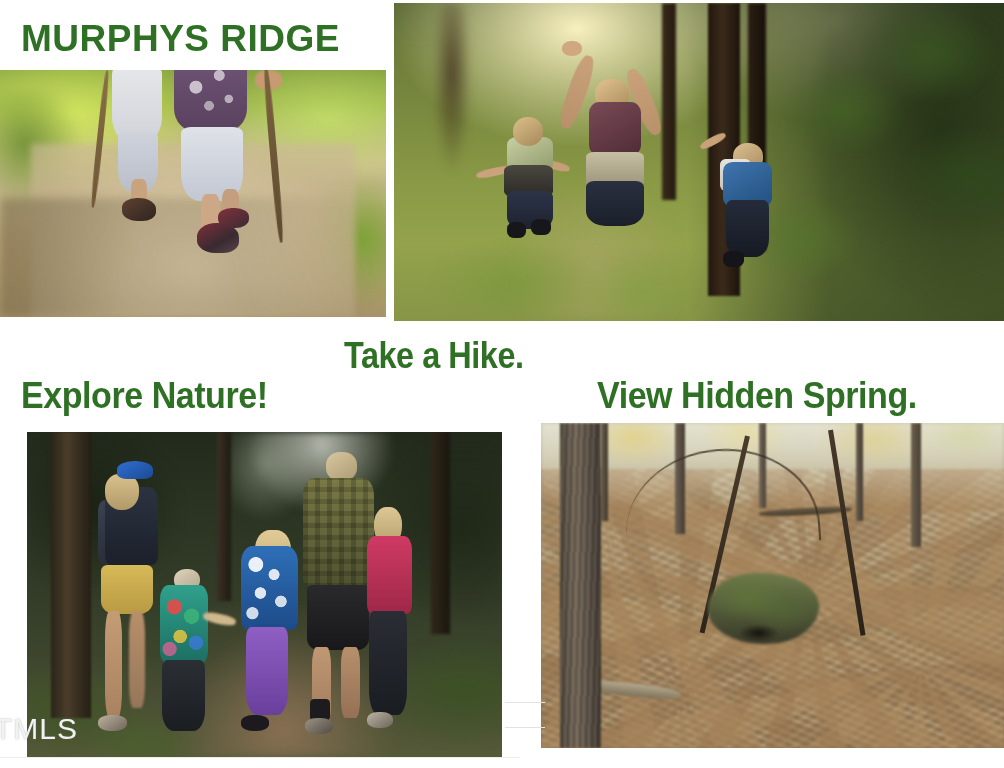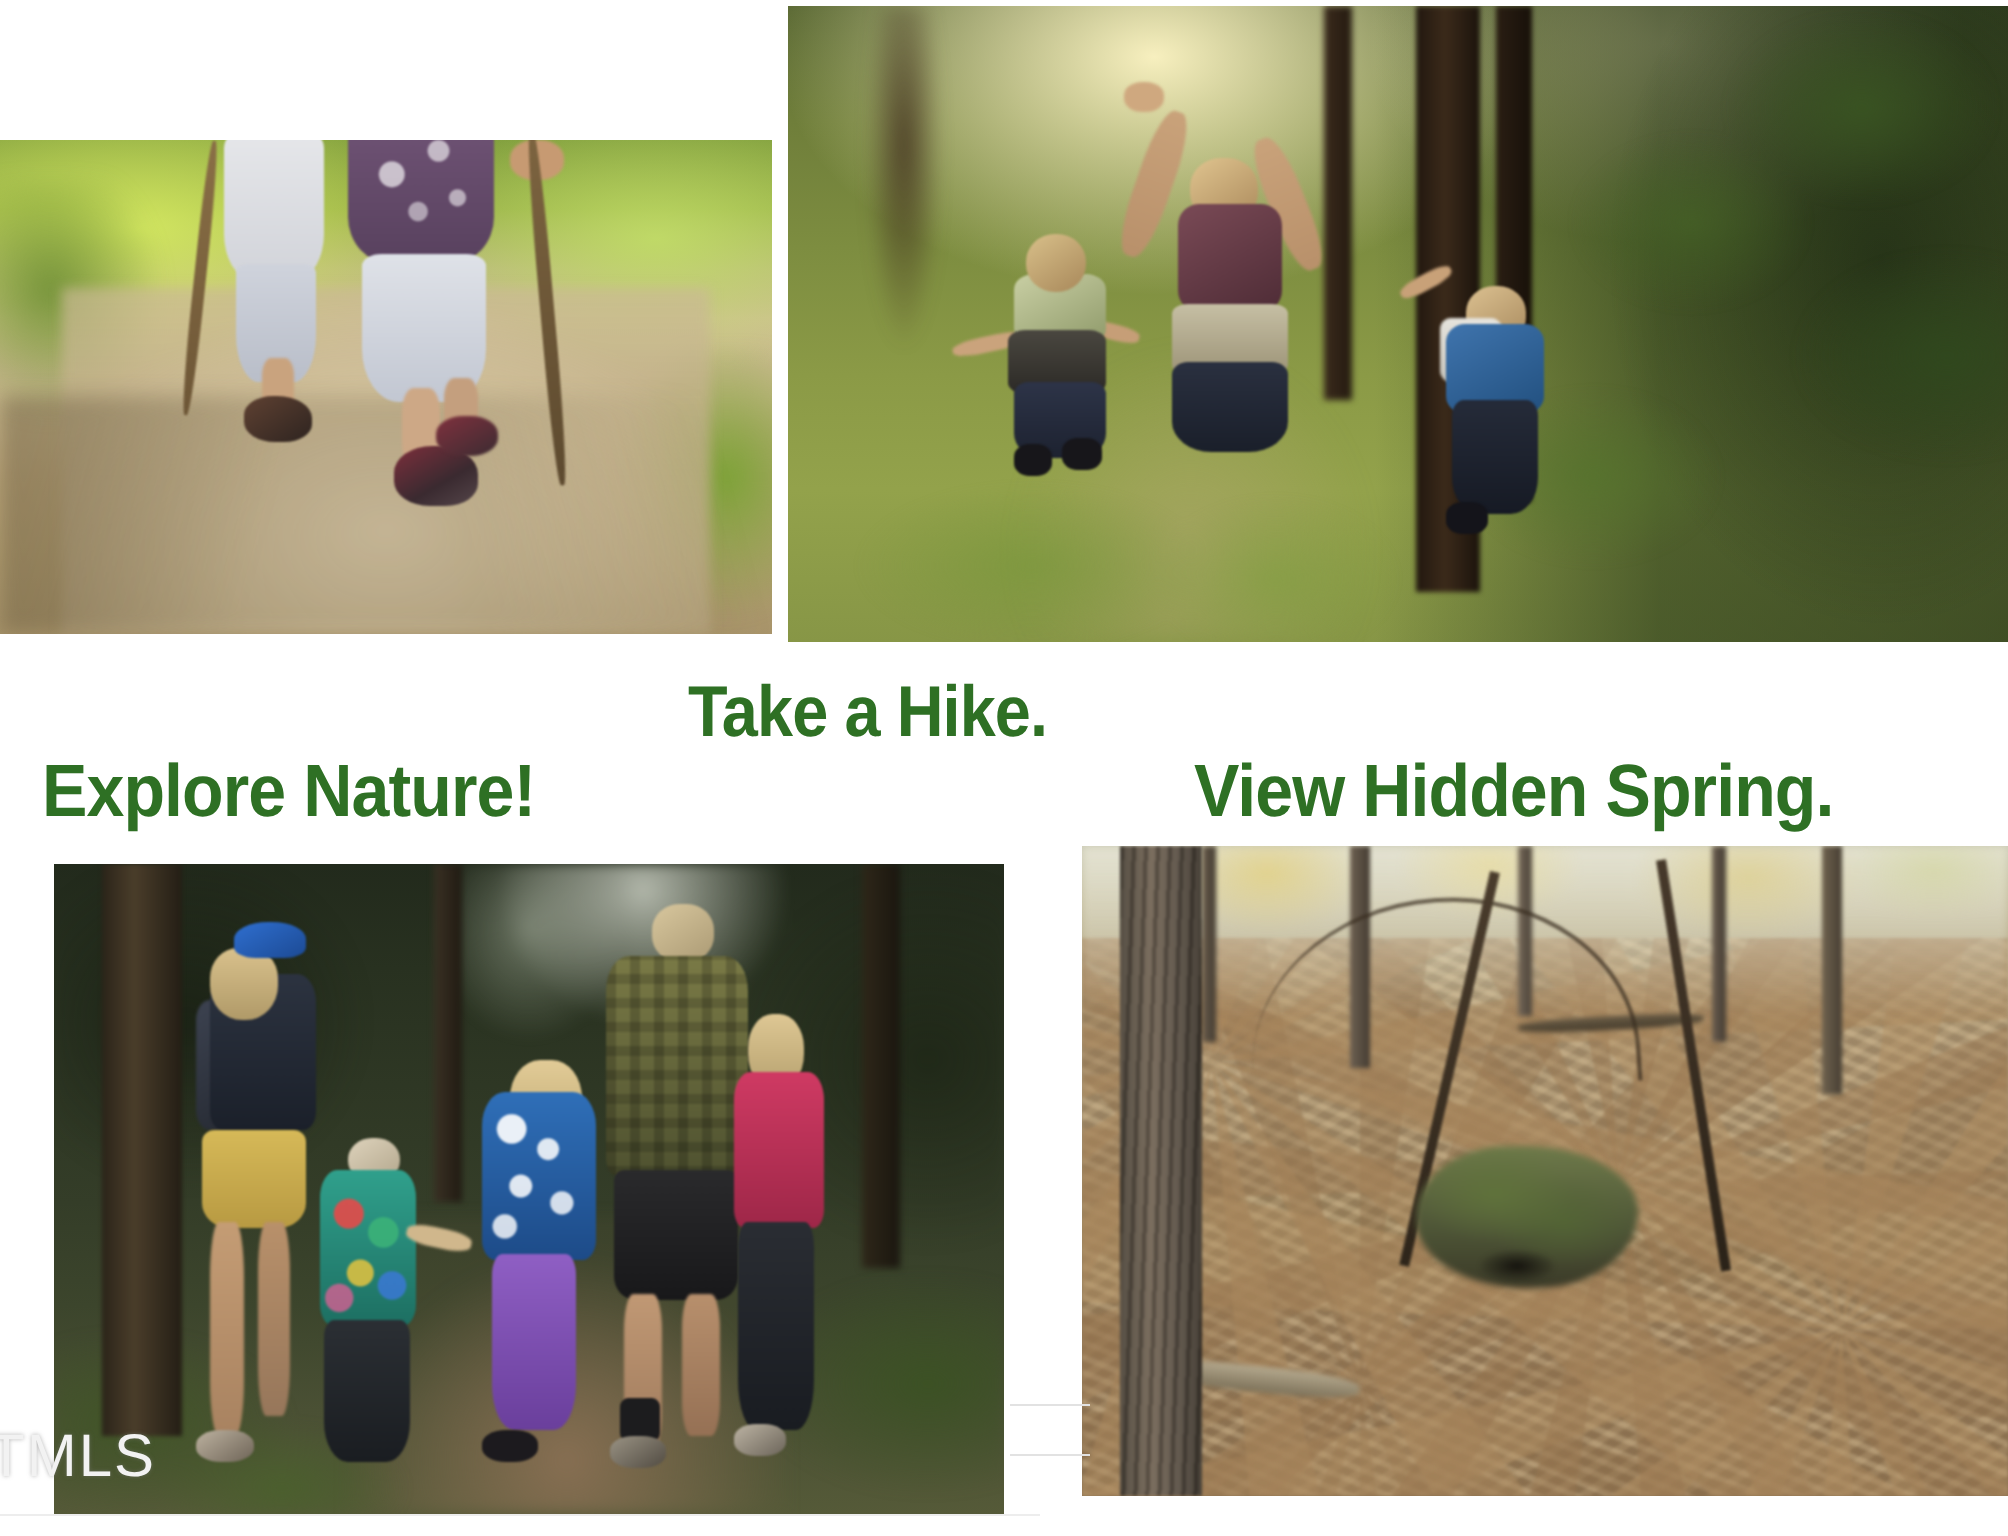--- a/index.html
+++ b/index.html
@@ -484,20 +484,21 @@
   .rule{ position:absolute; background:#e2e2e2; height:1px; }
   #rule1{ left:505px; top:702px; width:40px; }
   #rule2{ left:505px; top:727px; width:40px; }
   #rule3{ left:0px; top:757px; width:520px; height:1px; background:#ededed; }
 </style>
 </head>
 <body>
 
 <div class="page">
 
+  <div class="hl" id="title">MURPHYS RIDGE</div>
 
   <div class="photo" id="photo-tl">
     <div class="layer bg"></div>
     <div class="grassL"></div>
     <div class="grassR"></div>
     <div class="trail"></div>
     <div class="shadow"></div>
     <div class="stick1"></div>
     <div class="kidA-top"></div>
     <div class="kidA-pants"></div>

